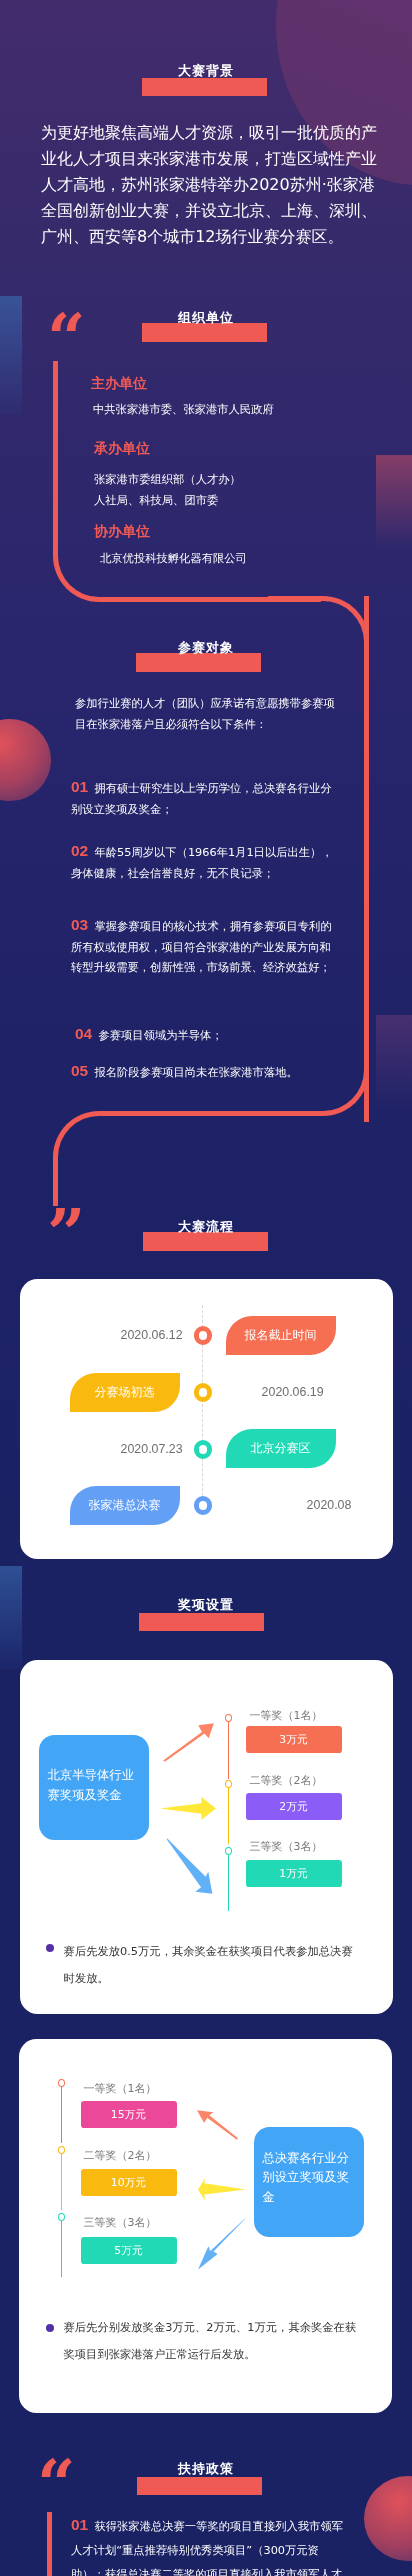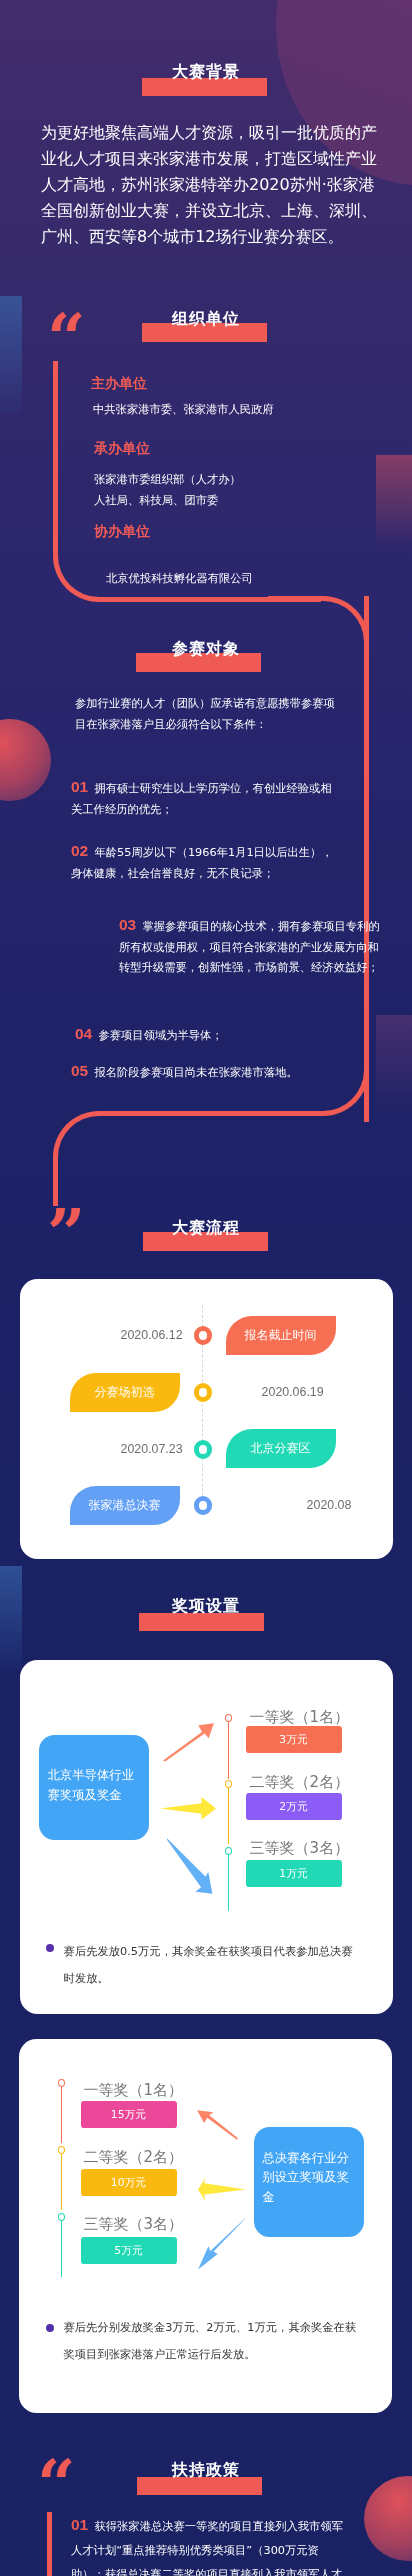--- a/index.html
+++ b/index.html
@@ -6,37 +6,37 @@
   body { width: 412px; height: 3489px; font-family: "DejaVu Sans", "Liberation Sans", sans-serif; overflow: hidden; }
   #page { position: relative; width: 412px; height: 3489px; overflow: hidden;
     background: linear-gradient(180deg, #432c6c 0%, #352a6b 8%, #2a266d 18%, #1f2267 30%, #1a2264 45%, #1a2264 100%); }
   .deco-arc { position: absolute; left: 276px; top: -134px; width: 289px; height: 319px; border-radius: 50%;
     background: linear-gradient(200deg, #6a3370, #57316a); }
   .deco-strip-left { position: absolute; width: 21.6px; background: linear-gradient(180deg, rgba(60,110,180,.6), rgba(40,60,140,.15)); }
   .deco-strip-right { position: absolute; right: 0; width: 36px; background: linear-gradient(180deg, rgba(170,70,100,.7), rgba(60,40,110,0)); }
   .orb { position: absolute; border-radius: 50%; background: radial-gradient(circle at 40% 30%, #e0515a, #a3405f 55%, #4b2f6b 100%); }
   .sec-title { position: absolute; left: 0; width: 412px; text-align: center; }
   .sec-title .bar { position: absolute; width: 125px; height: 18.5px; background: #f05a55; }
-  .sec-title .txt { position: relative; font-size: 16px; font-weight: bold; color: #ffffff; letter-spacing: 1px; }
+  .sec-title .txt { position: relative; font-size: 13px; font-weight: bold; color: #ffffff; letter-spacing: 1px; }
   .quote { position: absolute; font-family: "DejaVu Serif", "Liberation Serif", serif; font-weight: bold; color: #f05a55; font-size: 67px; line-height: 1; }
   .track { position: absolute; border: 5.7px solid #f05a55; }
   .body-text { position: absolute; color: #ffffff; font-size: 16px; line-height: 26px; }
   .sub-head { position: absolute; color: #f05a55; font-size: 14px; font-weight: bold; }
   .org-text { position: absolute; color: #ffffff; font-size: 11.3px; line-height: 21.6px; }
   .num { color: #f05a55; font-size: 15.5px; font-weight: bold; margin-right: 6.2px; font-family: "Liberation Sans", sans-serif; }
   .item { position: absolute; color: #ffffff; font-size: 11.3px; line-height: 20.6px; }
   .card { position: absolute; background: #ffffff; border-radius: 17.5px; }
   .tl-line { position: absolute; left: 202px; width: 1px; border-left: 1px dashed #d8d8d8; }
   .tl-dot { position: absolute; width: 18.5px; height: 18.5px; border-radius: 50%; border: 5.2px solid; background: #fff; }
   .tl-date { position: absolute; color: #6e6e6e; font-size: 12.4px; font-family: "Liberation Sans", sans-serif; }
   .tl-pill { position: absolute; width: 110px; height: 39px; color: #fff; font-size: 12px; display: flex; align-items: center; justify-content: center; }
   .tl-pill.right { border-radius: 26px 0 26px 0; }
   .tl-pill.left { border-radius: 26px 0 26px 0; }
   .blue-box { position: absolute; background: #43a5f5; border-radius: 15.5px; color: #fff; font-size: 12.4px; line-height: 19.6px; padding: 30px 5.2px 0 8.8px; }
-  .prize-label { position: absolute; color: #777; font-size: 15px; }
+  .prize-label { position: absolute; color: #777; font-size: 11px; }
   .prize-pill { position: absolute; width: 96px; height: 27px; border-radius: 3.1px; color: #fff; font-size: 10.8px; display: flex; align-items: center; justify-content: center; }
   .prize-stem { position: absolute; width: 1.5px; }
   .prize-ring { position: absolute; width: 7.2px; height: 8.2px; border: 1.5px solid; border-radius: 50%; background: #fff; }
   .arrow { position: absolute; }
   .bullet-dot { position: absolute; width: 8.2px; height: 8.2px; border-radius: 50%; background: #5530a8; }
   .bullet-text { position: absolute; color: #333; font-size: 11.3px; line-height: 27px; }
 </style>
 </head>
 <body>
 
@@ -65,30 +65,30 @@
   <div class="sec-title" style="top:309px;">
     <div class="bar" style="left:142px; top:14px;"></div>
     <span class="txt">组织单位</span>
   </div>
   <div class="sub-head" style="left:91px; top:375px;">主办单位</div>
   <div class="org-text" style="left:93px; top:399px;">中共张家港市委、张家港市人民政府</div>
   <div class="sub-head" style="left:94px; top:440px;">承办单位</div>
   <div class="org-text" style="left:94px; top:469px;">张家港市委组织部（人才办）</div>
   <div class="org-text" style="left:94px; top:490px;">人社局、科技局、团市委</div>
   <div class="sub-head" style="left:94px; top:523px;">协办单位</div>
-  <div class="org-text" style="left:106px; top:548px;margin-top:20px;">北京优投科技孵化器有限公司</div>
+  <div class="org-text" style="left:100px; top:548px;">北京优投科技孵化器有限公司</div>
 
   <div class="sec-title" style="top:639px;">
     <div class="bar" style="left:136px; top:14.4px;"></div>
     <span class="txt">参赛对象</span>
   </div>
   <div class="item" style="left:75px; top:694px; width:265px;">参加行业赛的人才（团队）应承诺有意愿携带参赛项目在张家港落户且必须符合以下条件：</div>
-  <div class="item" style="left:71px; top:777px; width:269px;"><span class="num">01</span><span>拥有硕士研究生以上学历学位，有创业经验或相关工作经历的优先；</span></div>
+  <div class="item" style="left:71px; top:777px; width:269px;"><span class="num">01</span><span>拥有硕士研究生以上学历学位，总决赛各行业分别设立奖项及奖金；</span></div>
   <div class="item" style="left:71px; top:841px; width:269px;"><span class="num">02</span><span>年龄55周岁以下（1966年1月1日以后出生），身体健康，社会信誉良好，无不良记录；</span></div>
-  <div class="item" style="left:71px; top:915px; width:269px;margin-left:48px;"><span class="num">03</span><span>掌握参赛项目的核心技术，拥有参赛项目专利的所有权或使用权，项目符合张家港的产业发展方向和转型升级需要，创新性强，市场前景、经济效益好；</span></div>
+  <div class="item" style="left:71px; top:915px; width:269px;"><span class="num">03</span><span>掌握参赛项目的核心技术，拥有参赛项目专利的所有权或使用权，项目符合张家港的产业发展方向和转型升级需要，创新性强，市场前景、经济效益好；</span></div>
   <div class="item" style="left:75px; top:1024px; width:269px;"><span class="num">04</span><span>参赛项目领域为半导体；</span></div>
   <div class="item" style="left:71px; top:1061px; width:269px;"><span class="num">05</span><span>报名阶段参赛项目尚未在张家港市落地。</span></div>
 
   <div class="quote" style="left:47px; top:1200px;">”</div>
   <div class="sec-title" style="top:1218px;">
     <div class="bar" style="left:143px; top:14px;"></div>
     <span class="txt">大赛流程</span>
   </div>
   <div class="card" style="left:19.6px; top:1279px; width:373px; height:280px;">
     <div class="tl-line" style="top:26px; height:206px; left:182px;"></div>

